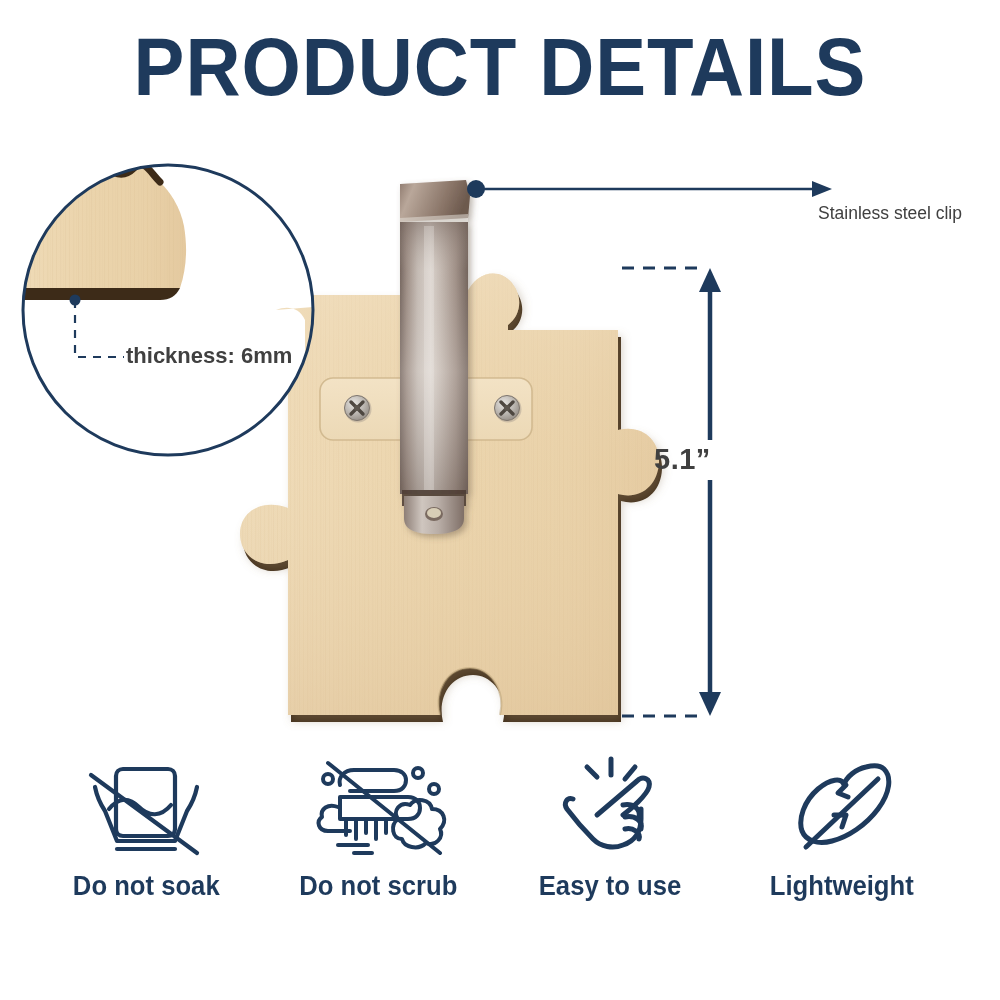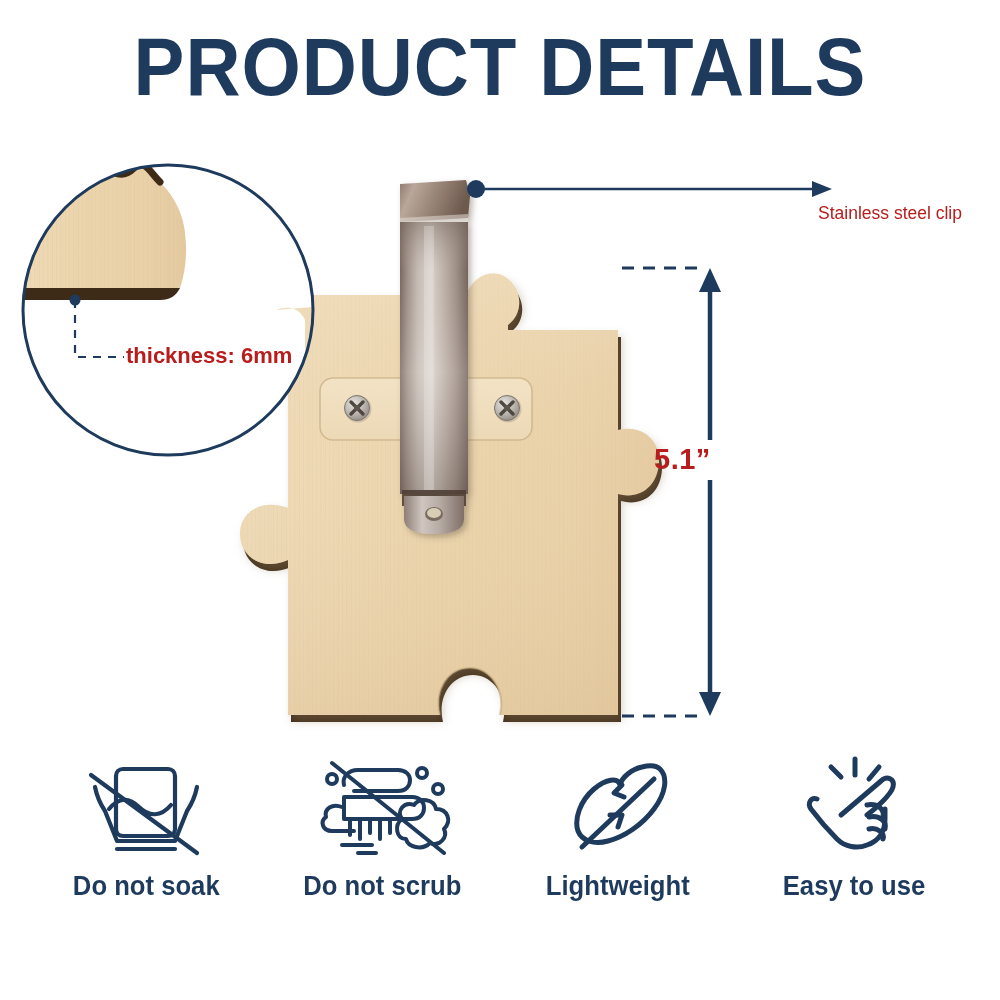--- a/index.html
+++ b/index.html
@@ -45,21 +45,21 @@
     position: absolute;
     left: 0;
     top: 0;
     width: 1000px;
     height: 1000px;
   }
 
   
   .callout-text {
     position: absolute;
-    color: #b91c1c;
+    color: #404040;
     font-family: "Liberation Sans", sans-serif;
     font-weight: normal;
   }
   #clip-callout {
     left: 790px;
     top: 202px;
     width: 200px;
     text-align: center;
     font-size: 17.5px;
     line-height: 23px;
@@ -85,21 +85,20 @@
   
   #feature-row {
     position: absolute;
     left: 0;
     top: 752px;
     width: 1000px;
     height: 190px;
     display: flex;
     flex-direction: row;
     align-items: flex-start;
-    justify-content: space-between;
     padding: 0 30px;
     box-sizing: border-box;
   }
   .feature {
     width: 232px;
     display: flex;
     flex-direction: column;
     align-items: center;
   }
   .feature-icon {
@@ -443,20 +442,48 @@
 
             <line x1="30" y1="10" x2="142" y2="100"></line>
           </g>
         </svg>
       </div>
       <div class="feature-label">Do not scrub</div>
     </div>
 
     <div class="feature">
       <div class="feature-icon">
+        <svg width="130" height="110" viewBox="0 0 130 110">
+          <g fill="none" stroke="#1e3a5c" stroke-width="5" stroke-linecap="round" stroke-linejoin="round">
+
+            <line x1="42" y1="14" x2="52" y2="24"></line>
+            <line x1="66" y1="6" x2="66" y2="22"></line>
+            <line x1="90" y1="14" x2="80" y2="26"></line>
+
+            <path d="M 28 46
+                     C 22 44 18 50 22 56
+                     C 28 64 40 78 48 86
+                     C 56 94 68 96 78 92
+                     C 90 88 96 78 96 66
+                     L 96 56"></path>
+
+            <path d="M 52 62 L 92 28 C 98 22 106 26 104 34
+                     C 102 42 86 56 78 62"></path>
+
+            <path d="M 78 52 C 88 50 96 56 94 64"></path>
+            <path d="M 80 64 C 90 62 98 68 96 76"></path>
+            <path d="M 80 76 C 88 74 96 80 94 86"></path>
+          </g>
+        </svg>
+      </div>
+      <div class="feature-label">Easy to use</div>
+    </div>
+
+    <div class="feature">
+      <div class="feature-icon">
         <svg width="140" height="110" viewBox="0 0 140 110">
           <g fill="none" stroke="#1e3a5c" stroke-width="5" stroke-linecap="round" stroke-linejoin="round">
 
             <path d="M 112 16
                      C 120 24 118 40 106 56
                      C 94 72 76 84 60 88
                      C 46 92 34 88 30 78
                      C 26 66 32 48 46 36
                      C 58 26 70 24 72 32
                      C 74 24 84 16 94 14
@@ -465,42 +492,14 @@
             <path d="M 106 26 L 34 94"></path>
 
             <path d="M 74 32 L 66 40 L 76 44"></path>
             <path d="M 62 62 L 74 62 L 70 74"></path>
           </g>
         </svg>
       </div>
       <div class="feature-label">Lightweight</div>
     </div>
 
-    <div class="feature">
-      <div class="feature-icon">
-        <svg width="130" height="110" viewBox="0 0 130 110">
-          <g fill="none" stroke="#1e3a5c" stroke-width="5" stroke-linecap="round" stroke-linejoin="round">
-
-            <line x1="42" y1="14" x2="52" y2="24"></line>
-            <line x1="66" y1="6" x2="66" y2="22"></line>
-            <line x1="90" y1="14" x2="80" y2="26"></line>
-
-            <path d="M 28 46
-                     C 22 44 18 50 22 56
-                     C 28 64 40 78 48 86
-                     C 56 94 68 96 78 92
-                     C 90 88 96 78 96 66
-                     L 96 56"></path>
-
-            <path d="M 52 62 L 92 28 C 98 22 106 26 104 34
-                     C 102 42 86 56 78 62"></path>
-
-            <path d="M 78 52 C 88 50 96 56 94 64"></path>
-            <path d="M 80 64 C 90 62 98 68 96 76"></path>
-            <path d="M 80 76 C 88 74 96 80 94 86"></path>
-          </g>
-        </svg>
-      </div>
-      <div class="feature-label">Easy to use</div>
-    </div>
-
   </div>
 </div>
 
 </body></html>

